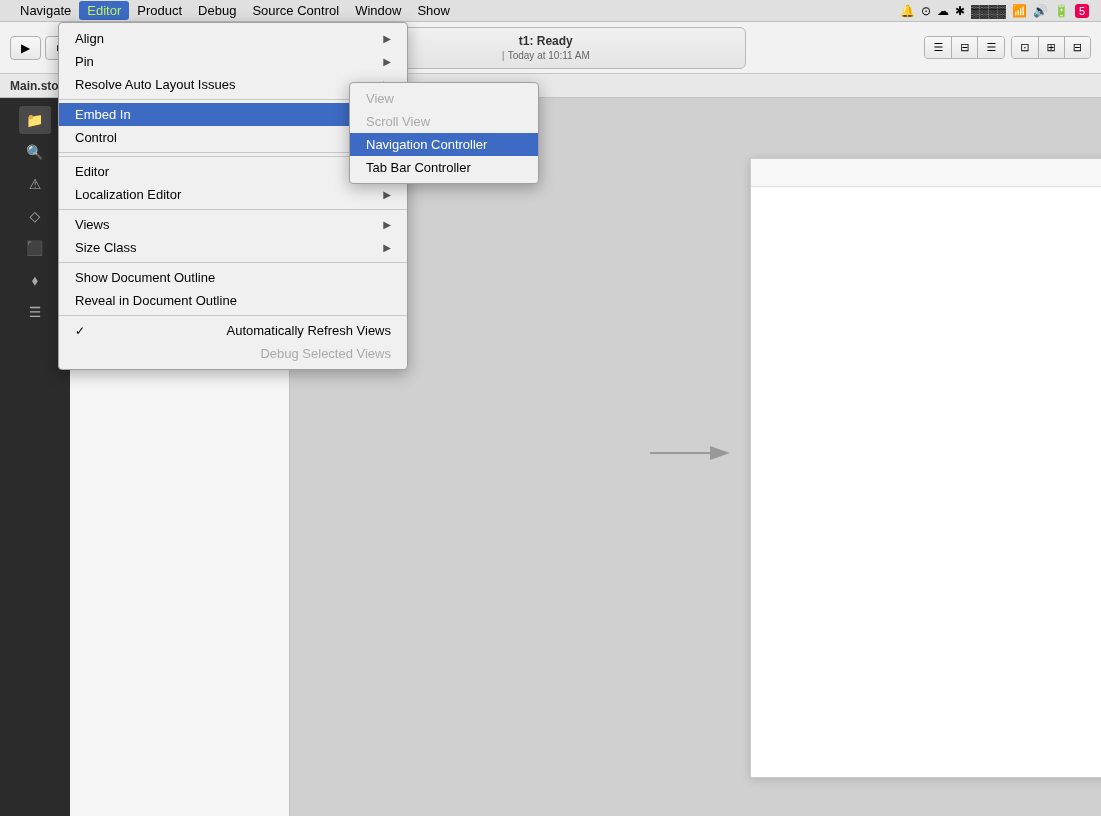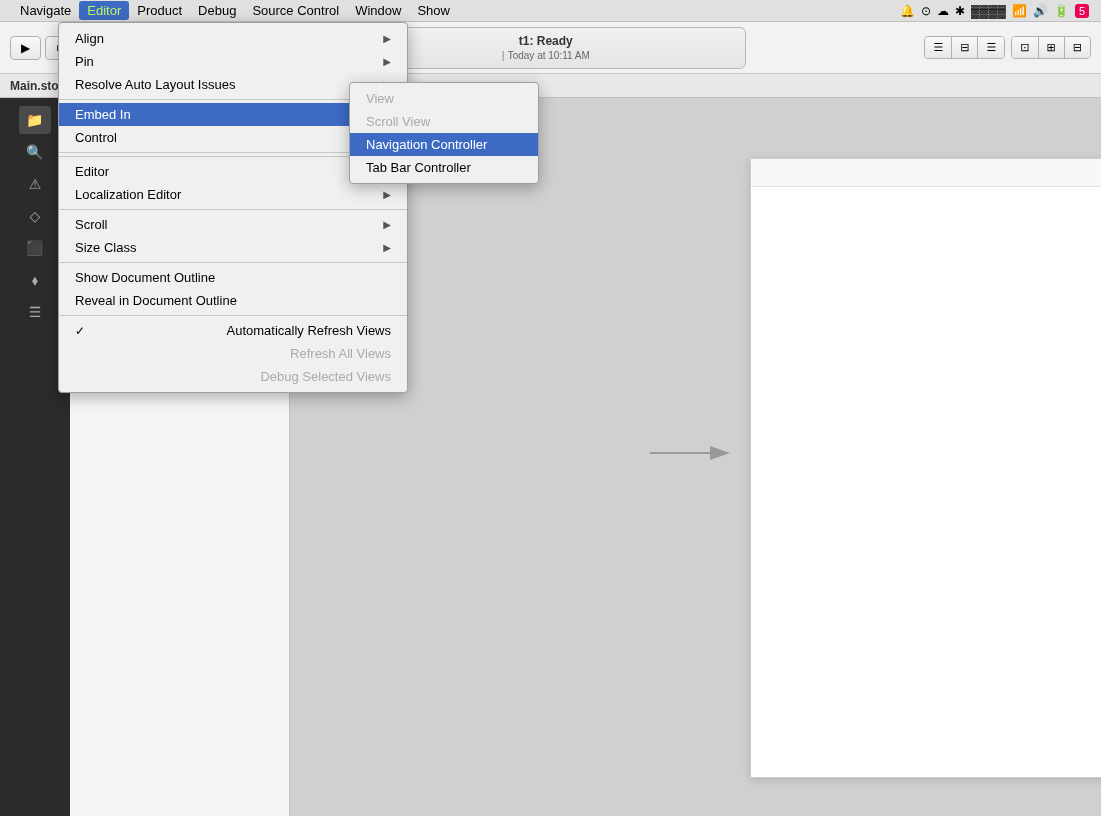--- a/index.html
+++ b/index.html
@@ -488,21 +488,21 @@
       <span class="arrow">▶</span>
     </div>
     <div class="menu-item">
       <span>Localization Editor</span>
       <span class="arrow">▶</span>
     </div>
 
     <div class="menu-separator"></div>
 
     <div class="menu-item">
-      <span>Scroll</span>
+      <span>Views</span>
       <span class="arrow">▶</span>
     </div>
     <div class="menu-item">
       <span>Size Class</span>
       <span class="arrow">▶</span>
     </div>
 
     <div class="menu-separator"></div>
 
     <div class="menu-item">
@@ -510,24 +510,20 @@
     </div>
     <div class="menu-item">
       <span>Reveal in Document Outline</span>
     </div>
 
     <div class="menu-separator"></div>
 
     <div class="menu-item">
       <span class="menu-checkmark">✓</span>
       <span>Automatically Refresh Views</span>
-    </div>
-    <div class="menu-item disabled">
-      <span class="menu-checkmark"> </span>
-      <span>Refresh All Views</span>
     </div>
     <div class="menu-item disabled">
       <span class="menu-checkmark"> </span>
       <span>Debug Selected Views</span>
     </div>
 
   </div>
 
   <div class="embed-submenu" style="top: 60px; left: 349px;">
     <div class="menu-item disabled">

